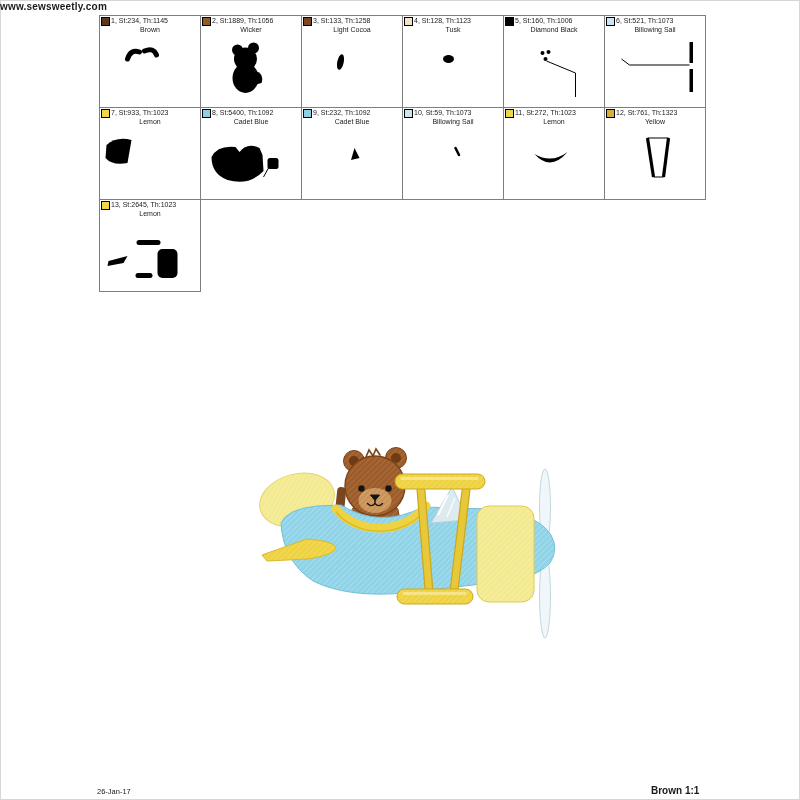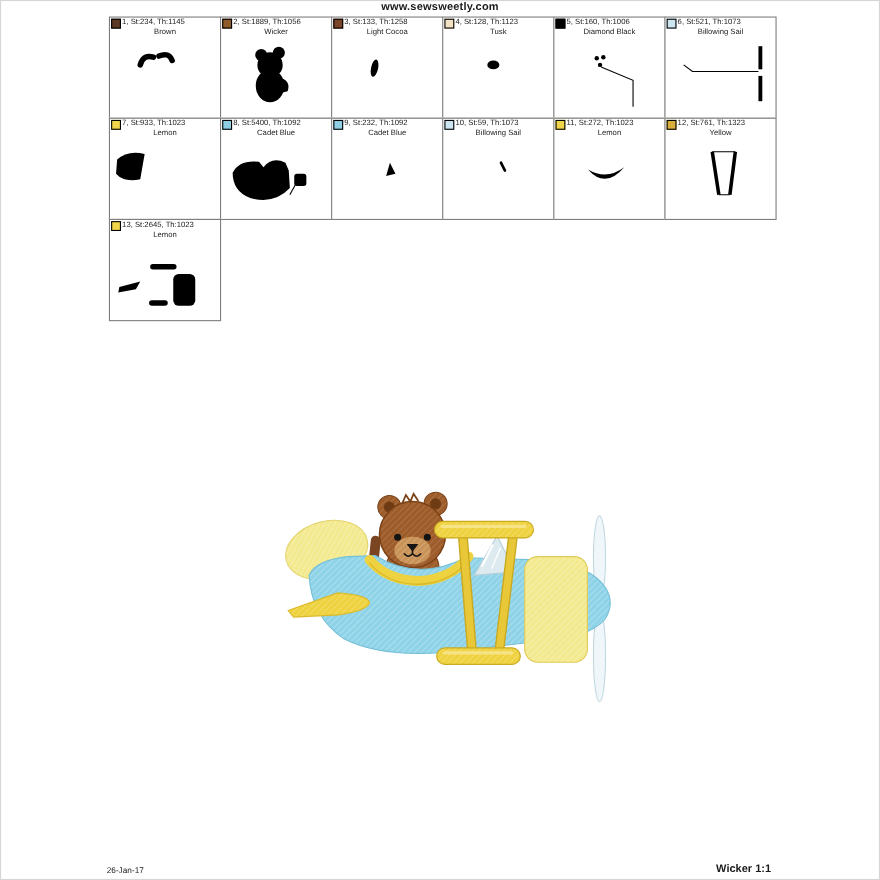--- a/index.html
+++ b/index.html
@@ -2,21 +2,21 @@
 <html><head>
 <meta charset="utf-8">
 <style>
   html,body{margin:0;padding:0;}
   body{
     width:800px;height:800px;position:relative;background:#ffffff;
     font-family:"Liberation Sans", sans-serif;color:#1a1a1a;overflow:hidden;
   }
   .page-frame{position:absolute;inset:0;border:1px solid #d6d6d6;pointer-events:none;}
   .site-header{
-    position:absolute;top:1px;left:0;width:100%;text-align:center;
+    position:absolute;top:1px;left:0;width:100%;
     font-size:10px;font-weight:bold;letter-spacing:0.2px;
   }
   
   .chart{position:absolute;left:99px;top:15px;width:612px;display:flex;flex-wrap:wrap;}
   .cell{
     width:100px;height:91px;border:1px solid #7e7e7e;background:#fff;
     margin-right:-1px;margin-bottom:-1px;box-sizing:content-box;position:relative;
   }
   .cell-head{
     display:flex;align-items:flex-start;padding:1px 0 0 1px;
@@ -287,14 +287,14 @@
     <path d="M149,150.5 L210,150.5" stroke="#f7e486" stroke-width="3" stroke-linecap="round" fill="none"></path>
   </g>
 
   <g>
     <path d="M7,112 L52,96 Q80,98 81,105 Q79,112 53,116 L12,118 Z" fill="url(#pat-gold)" stroke="#d9b92a" stroke-width="1"></path>
   </g>
 </svg>
 
 <div class="footer">
   <span class="footer-date">26-Jan-17</span>
-  <span class="footer-scale">Wicker 1:1</span>
+  <span class="footer-scale">Brown 1:1</span>
 </div>
 
 </body></html>

